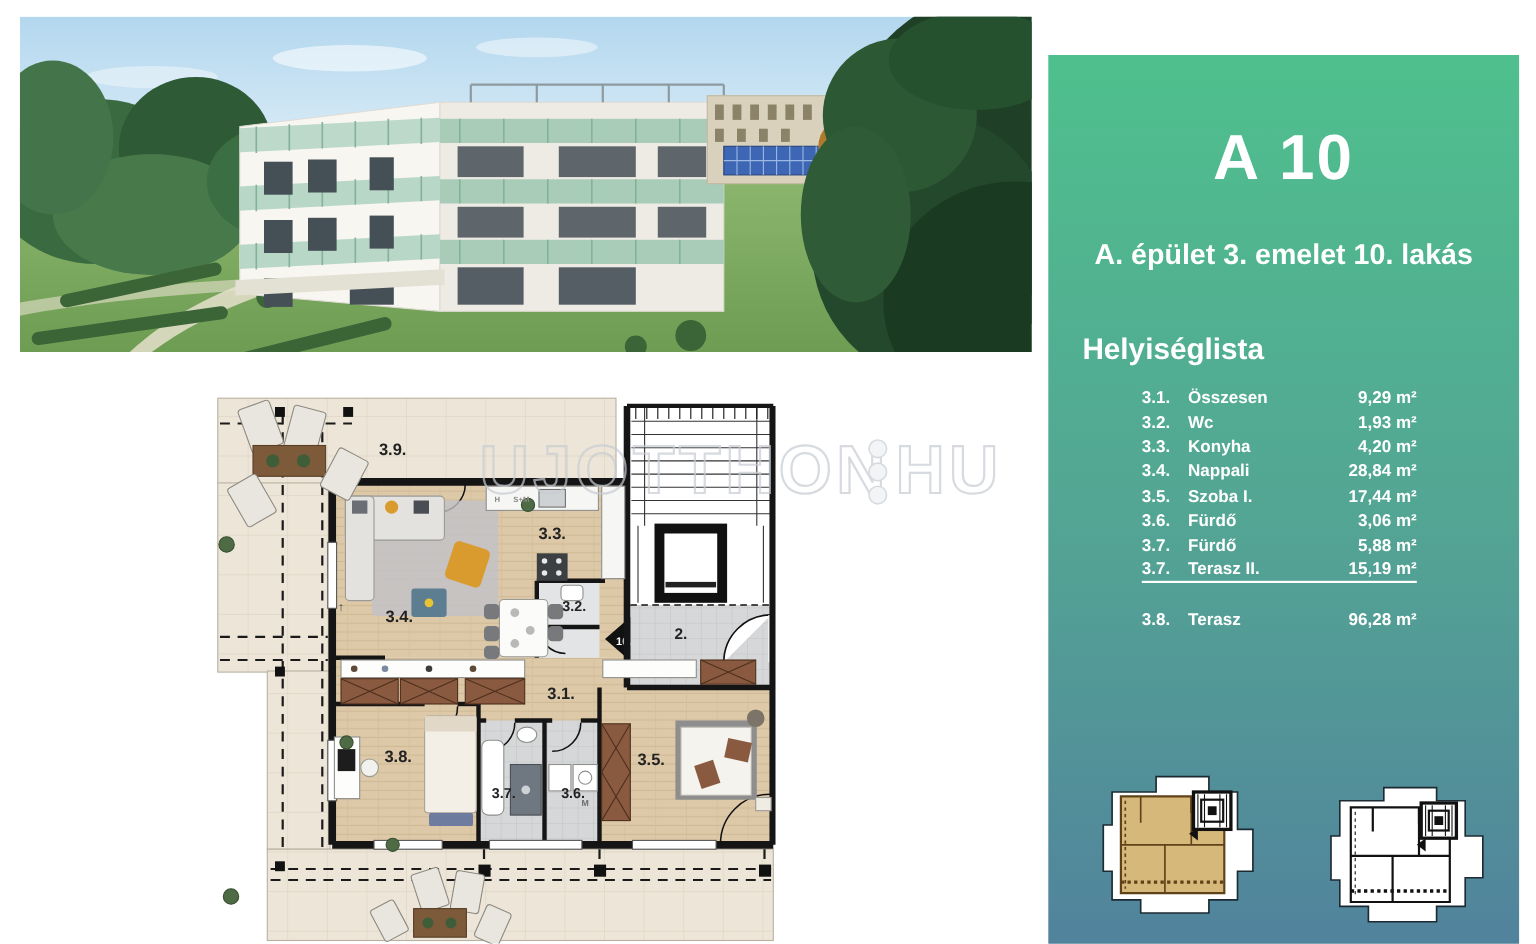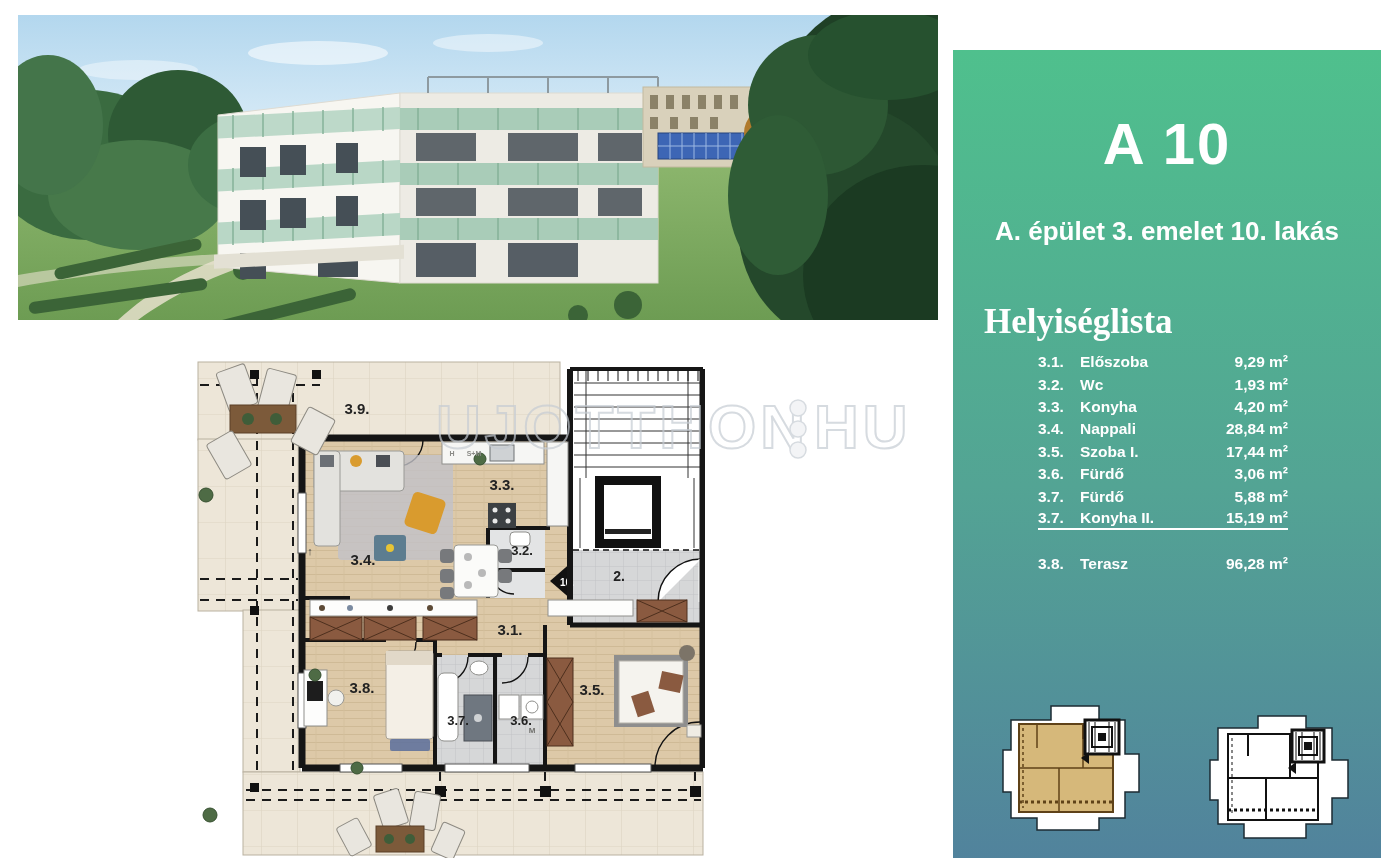--- a/index.html
+++ b/index.html
@@ -24,21 +24,21 @@
   .panel-title{
     position:absolute;top:60px;left:0;width:100%;
     text-align:center;font-size:58px;font-weight:bold;letter-spacing:2px;
   }
   .panel-subtitle{
     position:absolute;top:166px;left:0;width:100%;
     text-align:center;font-size:26px;font-weight:bold;
   }
   .panel-heading{
     position:absolute;top:252px;left:31px;
-    font-size:35px;font-weight:bold;font-family:Liberation Serif, serif;
+    font-size:27px;font-weight:bold;
   }
   .room-table{position:absolute;top:301px;left:85px;width:250px;}
   .room-row{
     display:flex;align-items:center;height:22.4px;
     font-size:15.5px;font-weight:bold;white-space:nowrap;
   }
   .room-row .no{width:42px;}
   .room-row .name{flex:1;}
   .room-row .val{text-align:center;}
   .room-row.underlined{border-bottom:2px solid #ffffff;height:20.4px;}
@@ -493,21 +493,21 @@
 </div>
 
 <div class="panel">
   <div class="panel-title">A 10</div>
   <div class="panel-subtitle">A. épület 3. emelet 10. lakás</div>
   <div class="panel-heading">Helyiséglista</div>
 
   <div class="room-table">
     <div class="room-row">
         <span class="no">3.1.</span>
-        <span class="name">Előszoba</span>
+        <span class="name">Összesen</span>
         <span class="val">9,29 m²</span>
       </div>
     <div class="room-row">
         <span class="no">3.2.</span>
         <span class="name">Wc</span>
         <span class="val">1,93 m²</span>
       </div>
     <div class="room-row">
         <span class="no">3.3.</span>
         <span class="name">Konyha</span>
@@ -528,21 +528,21 @@
         <span class="name">Fürdő</span>
         <span class="val">3,06 m²</span>
       </div>
     <div class="room-row">
         <span class="no">3.7.</span>
         <span class="name">Fürdő</span>
         <span class="val">5,88 m²</span>
       </div>
     <div class="room-row underlined">
         <span class="no">3.7.</span>
-        <span class="name">Konyha II.</span>
+        <span class="name">Terasz II.</span>
         <span class="val">15,19 m²</span>
       </div>
     <div class="room-row spacer"></div>
     <div class="room-row">
         <span class="no">3.8.</span>
         <span class="name">Terasz</span>
         <span class="val">96,28 m²</span>
       </div>
   </div>
 

